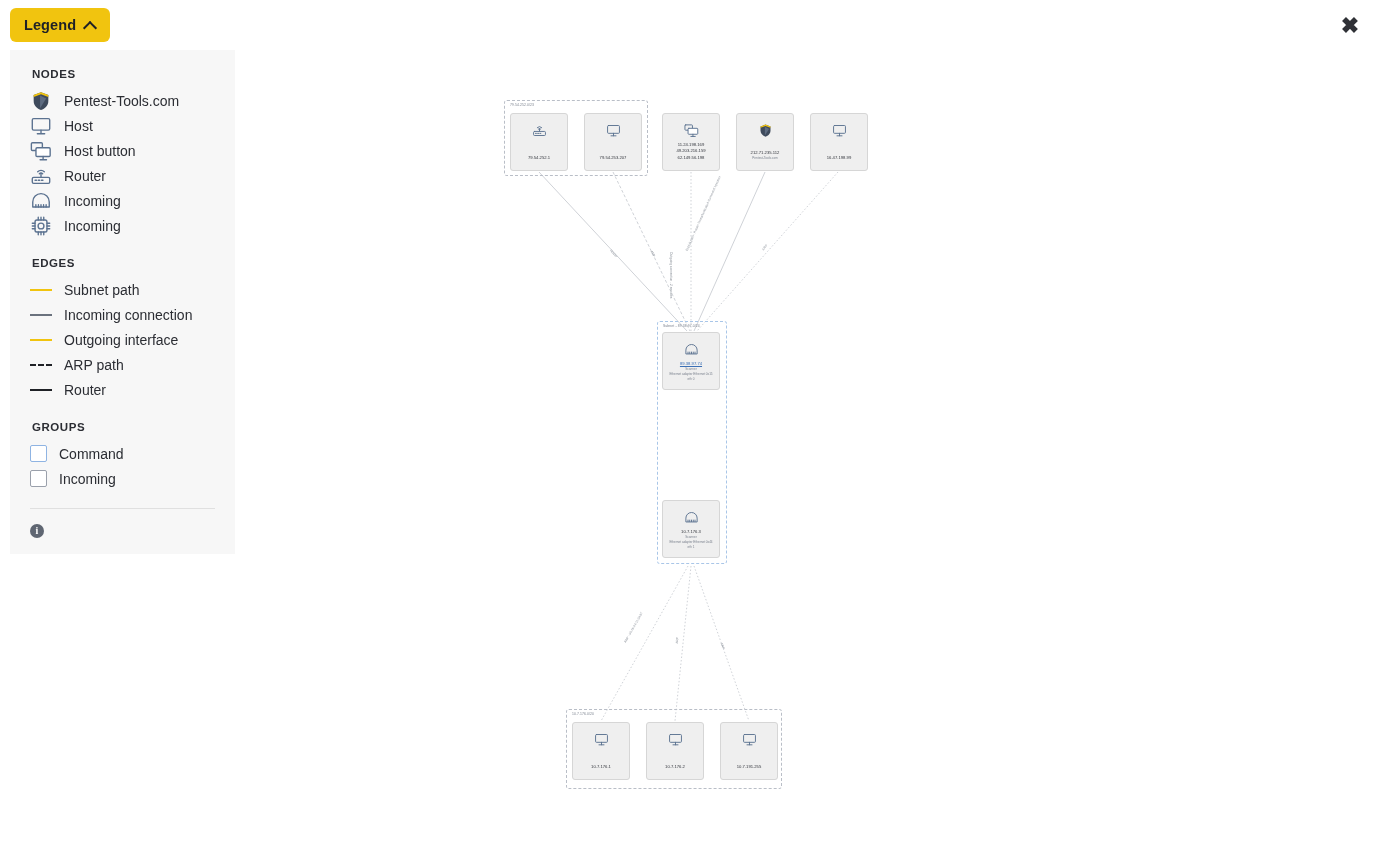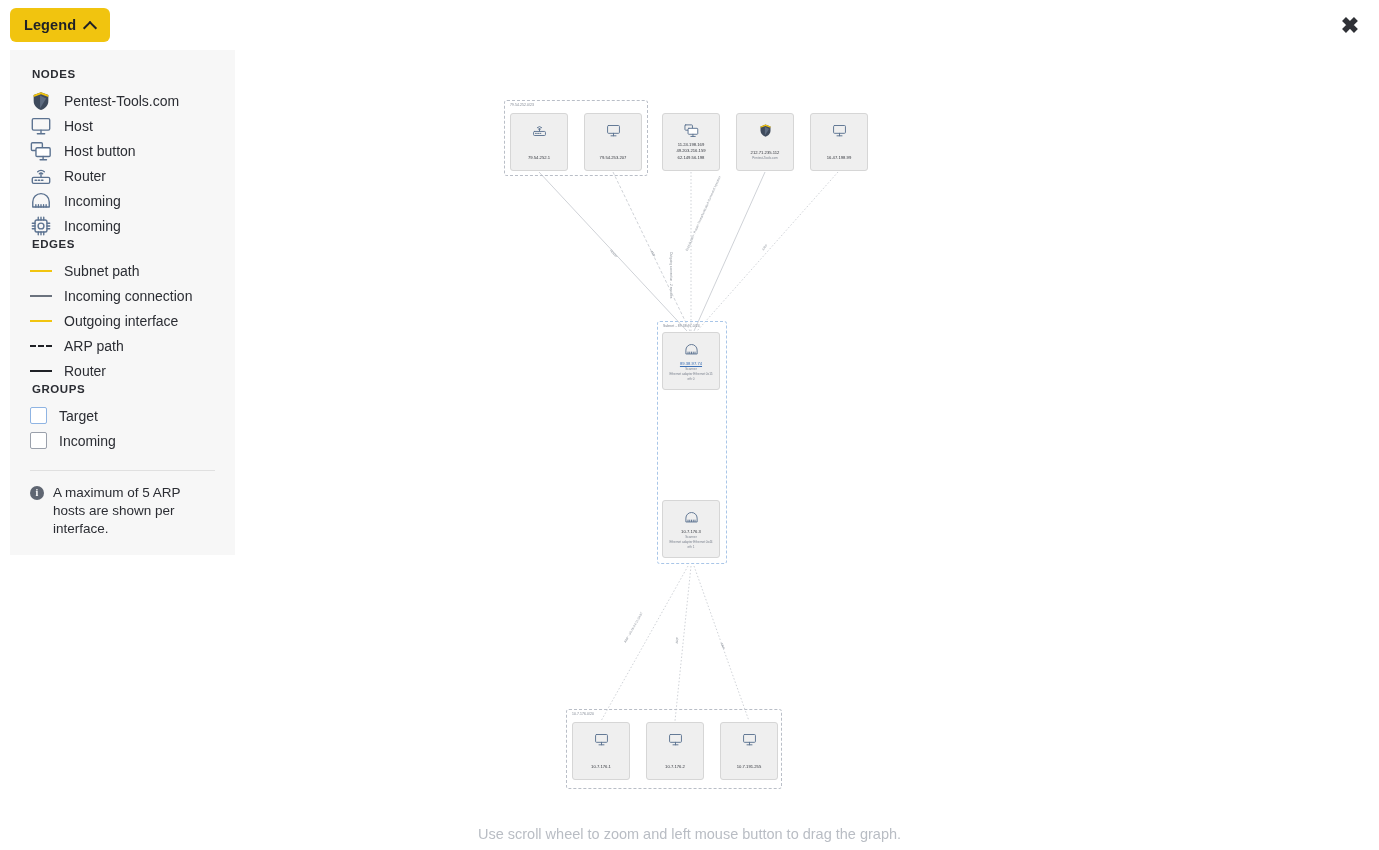--- a/index.html
+++ b/index.html
@@ -42,21 +42,21 @@
   .legend-panel {
     position: absolute; left: 10px; top: 50px;
     width: 225px;
     background: #f7f7f7;
     padding: 18px 20px 16px 20px;
   }
   .sec-title {
     font-size: 11.5px; font-weight: bold; color: #2b2d33;
     letter-spacing: .55px; margin: 0 0 8px 2px;
   }
-  .sec-title.gap { }
+  .sec-title.gap { margin-top: 19px; }
   .lrow {
     display: flex; align-items: center; gap: 12px;
     height: 25px; font-size: 14px; color: #2b2d33;
   }
   .lrow .ic { width: 22px; height: 22px; flex: 0 0 22px;
               display: flex; align-items: center; justify-content: center; }
   .lrow .lbl { line-height: 1; }
 
   
   .sw { width: 22px; height: 12px; flex: 0 0 22px; position: relative; }
@@ -226,31 +226,30 @@
           <span class="sw dashed"></span>
           <span class="lbl">ARP path</span>
         </div>
         <div class="lrow">
           <span class="sw black"></span>
           <span class="lbl">Router</span>
         </div>
         <div class="sec-title gap">GROUPS</div>
         <div class="lrow">
           <span class="gsw target"></span>
-          <span class="lbl">Target</span>
+          <span class="lbl">Command</span>
         </div>
         <div class="lrow">
           <span class="gsw network"></span>
           <span class="lbl">Incoming</span>
         </div>
       </div>
     <div class="divider"></div>
     <div class="note">
       <span class="iinfo">i</span>
-      <span>A maximum of 5 ARP hosts are shown per interface.</span>
     </div>
   </div>
 
   <div id="graph">
     <svg id="edges" width="1379" height="850">
         <line x1="539" y1="172" x2="687" y2="331" stroke="#c3c7cd" stroke-width="0.8"></line>
         <line x1="613" y1="172" x2="690" y2="331" stroke="#c3c7cd" stroke-width="0.8" stroke-dasharray="3,2"></line>
         <line x1="691" y1="172" x2="691" y2="331" stroke="#c3c7cd" stroke-width="0.8" stroke-dasharray="1.5,2"></line>
         <line x1="765" y1="172" x2="694" y2="331" stroke="#c3c7cd" stroke-width="0.8"></line>
         <line x1="838" y1="172" x2="697" y2="331" stroke="#c3c7cd" stroke-width="0.8" stroke-dasharray="1.5,2"></line>
@@ -380,14 +379,13 @@
         <div class="edge-label" style="left: 651.5px; top: 251.5px; transform: translate(-50%, -50%) rotate(64.1602deg) translateY(-3px);">ARP</div>
         <div class="edge-label" style="left: 691px; top: 251.5px; transform: translate(-50%, -50%) rotate(90deg) translateY(-3px);">Outgoing connection - 2 services</div>
         <div class="edge-label" style="left: 729.5px; top: 251.5px; transform: translate(-50%, -50%) rotate(-65.9373deg) translateY(-3px);">Exploit path - Router Unauthenticated Command Injection</div>
         <div class="edge-label" style="left: 767.5px; top: 251.5px; transform: translate(-50%, -50%) rotate(-48.4336deg) translateY(-3px);">ARP</div>
         <div class="edge-label" style="left: 644.5px; top: 643.5px; transform: translate(-50%, -50%) rotate(-60.6949deg) translateY(-3px);">ARP - 00:1b:44:11:3a:b7</div>
         <div class="edge-label" style="left: 683px; top: 643.5px; transform: translate(-50%, -50%) rotate(-84.1065deg) translateY(-3px);">ARP</div>
         <div class="edge-label" style="left: 721.5px; top: 643.5px; transform: translate(-50%, -50%) rotate(70.4633deg) translateY(-3px);">ARP</div>
       </div>
   </div>
 
-  <div class="hint">Use scroll wheel to zoom and left mouse button to drag the graph.</div>
 </div>
 
 </body></html>

